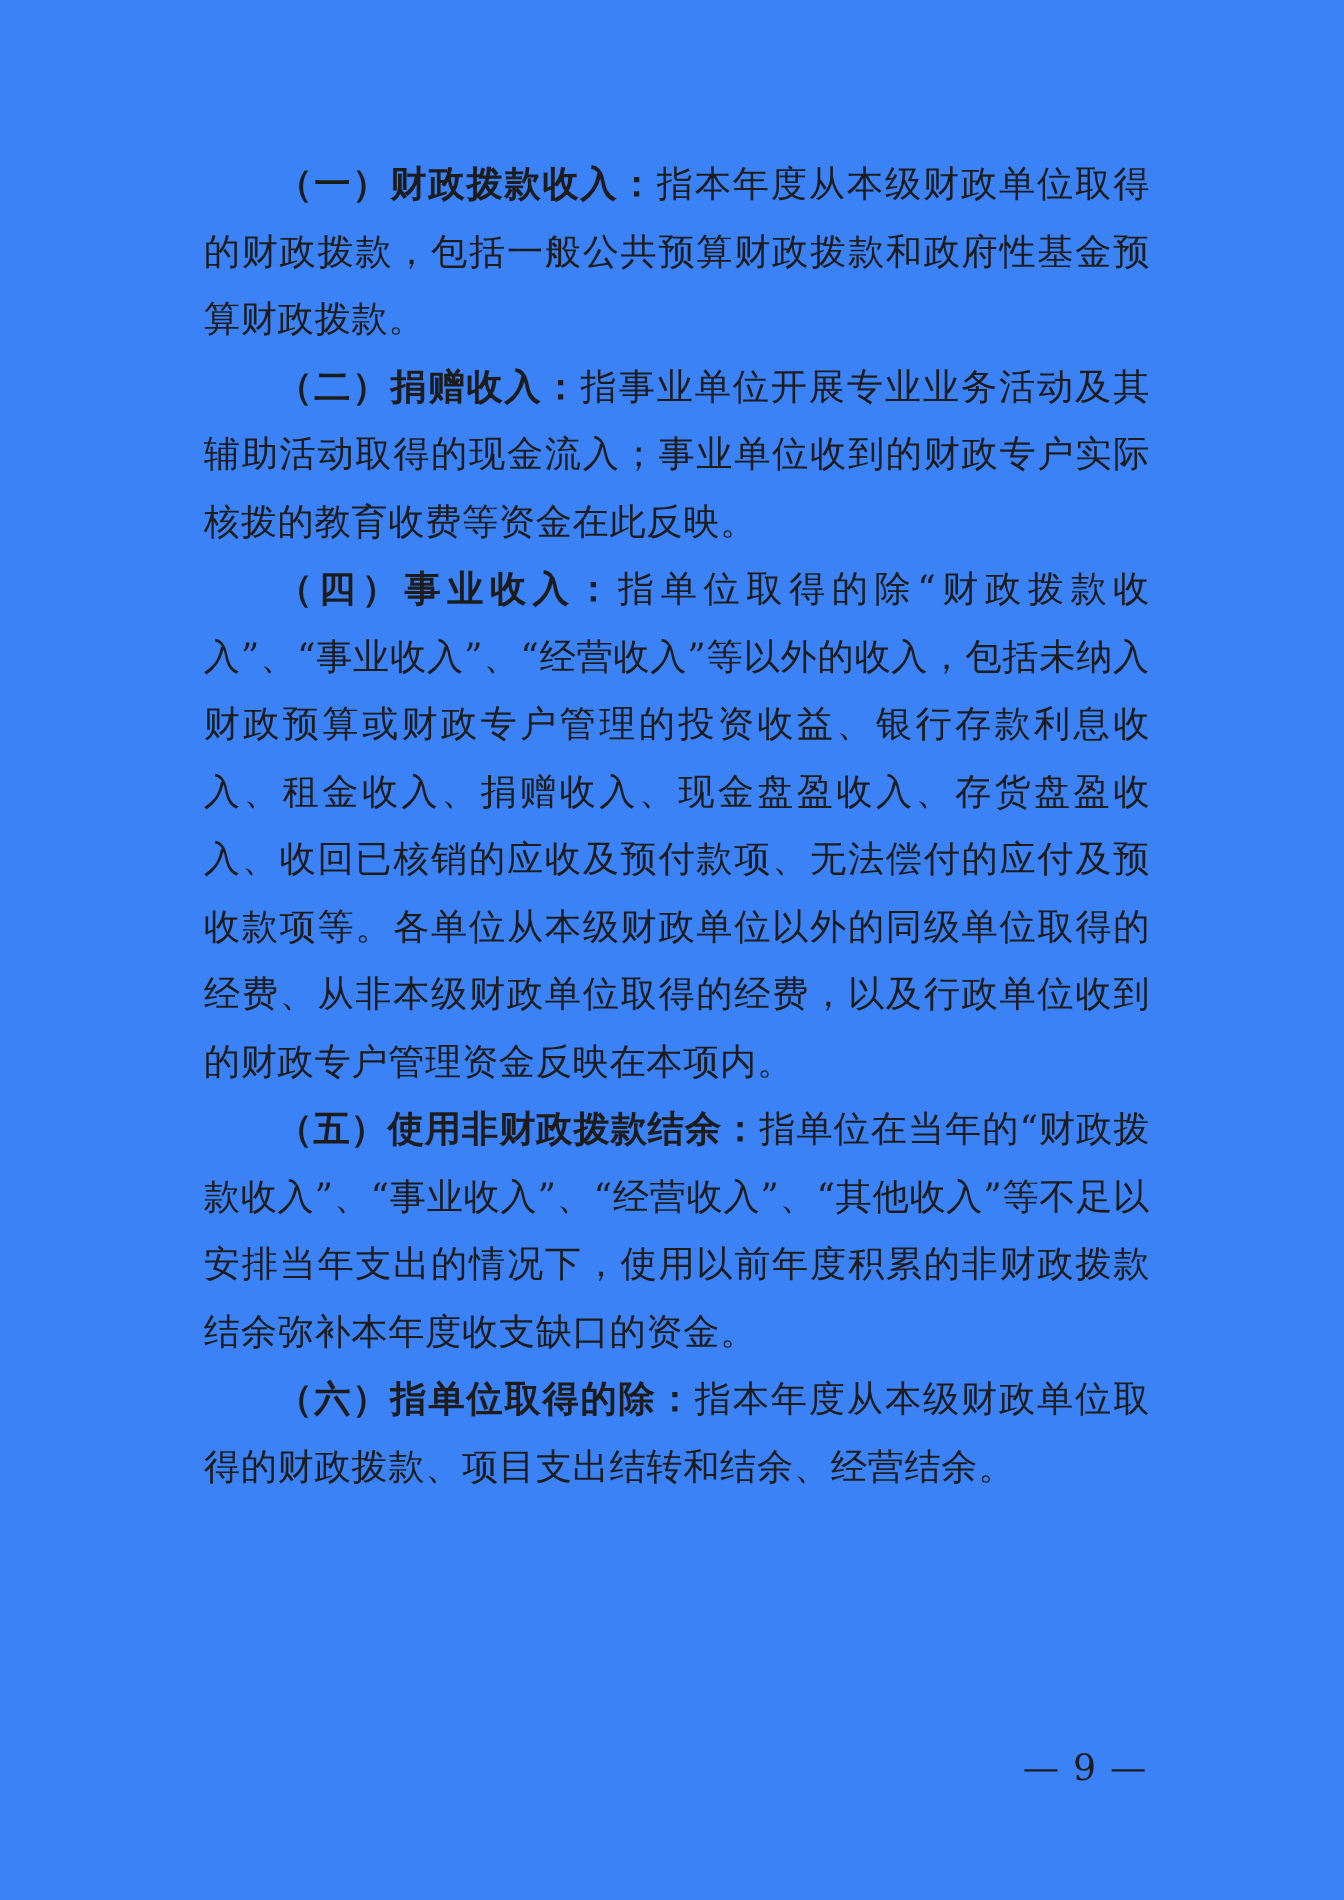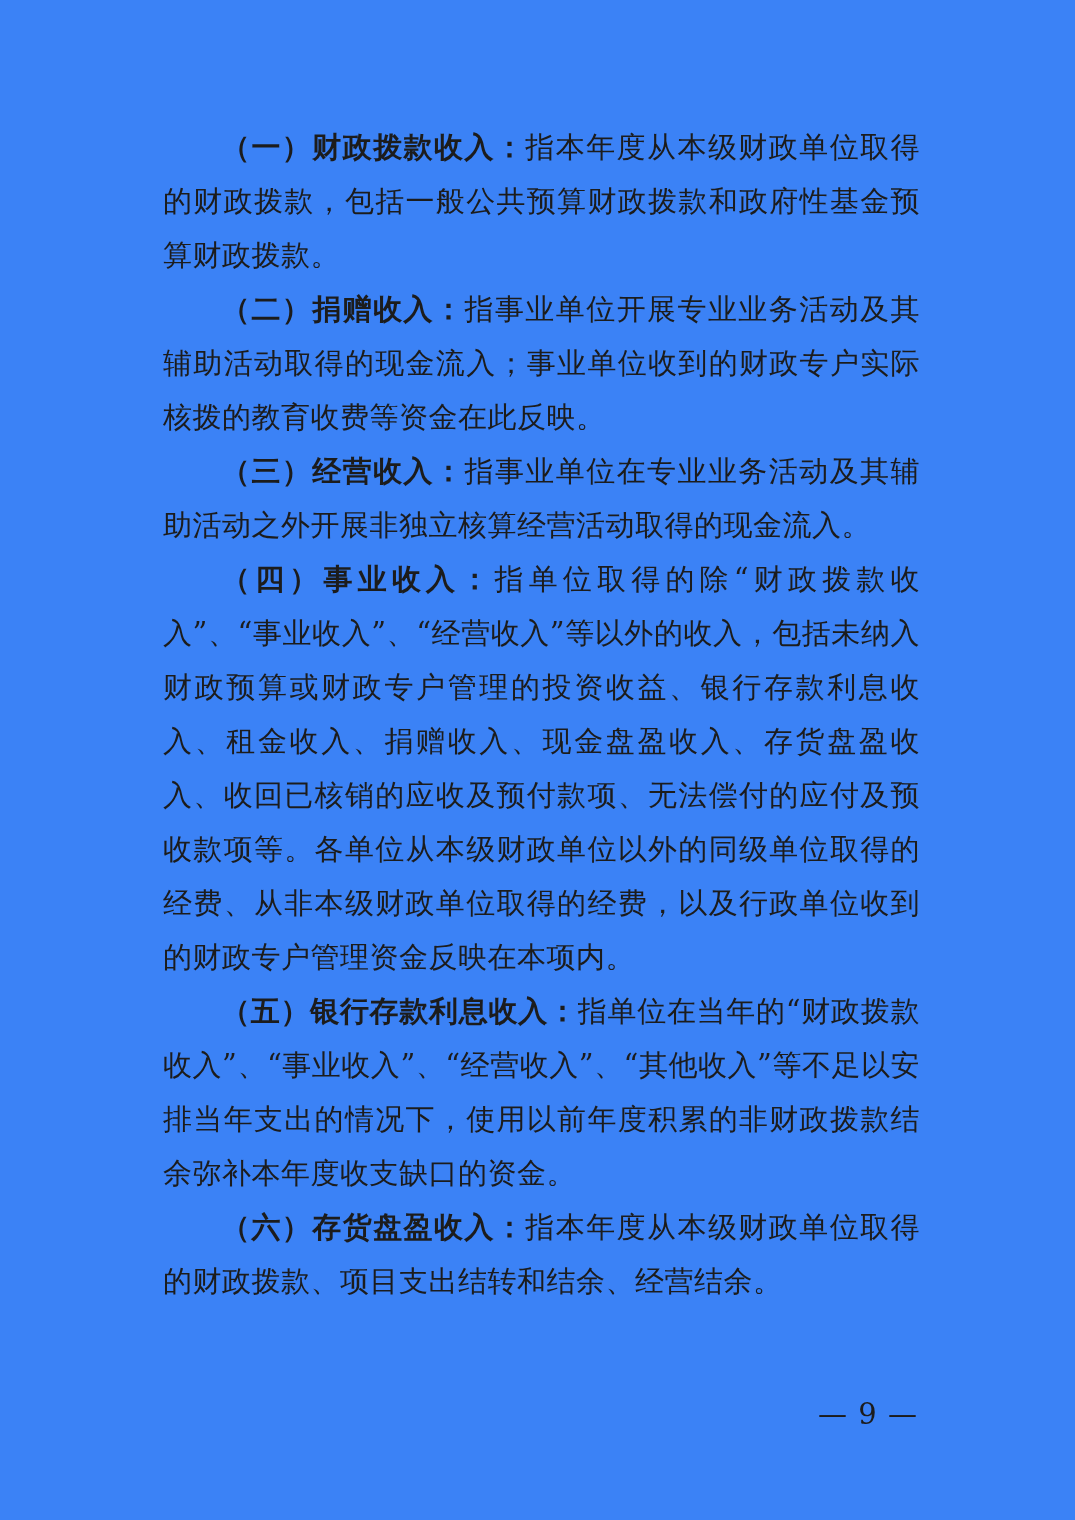--- a/index.html
+++ b/index.html
@@ -46,19 +46,18 @@
     color: #1c1c1c;
   }
 </style>
 </head>
 <body>
 
 <div class="page">
   <div class="content">
     <p class="para"><span class="para-head">（一）财政拨款收入：</span><span class="para-body">指本年度从本级财政单位取得的财政拨款，包括一般公共预算财政拨款和政府性基金预算财政拨款。</span></p>
     <p class="para"><span class="para-head">（二）捐赠收入：</span><span class="para-body">指事业单位开展专业业务活动及其辅助活动取得的现金流入；事业单位收到的财政专户实际核拨的教育收费等资金在此反映。</span></p>
-    <p class="para"><span class="para-head">（三）经营收入：</span><span class="para-body">指事业单位在专业业务活动及其辅助活动之外开展非独立核算经营活动取得的现金流入。</span></p>
     <p class="para"><span class="para-head">（四）事业收入：</span><span class="para-body">指单位取得的除“财政拨款收入”、“事业收入”、“经营收入”等以外的收入，包括未纳入财政预算或财政专户管理的投资收益、银行存款利息收入、租金收入、捐赠收入、现金盘盈收入、存货盘盈收入、收回已核销的应收及预付款项、无法偿付的应付及预收款项等。各单位从本级财政单位以外的同级单位取得的经费、从非本级财政单位取得的经费，以及行政单位收到的财政专户管理资金反映在本项内。</span></p>
-    <p class="para"><span class="para-head">（五）银行存款利息收入：</span><span class="para-body">指单位在当年的“财政拨款收入”、“事业收入”、“经营收入”、“其他收入”等不足以安排当年支出的情况下，使用以前年度积累的非财政拨款结余弥补本年度收支缺口的资金。</span></p>
-    <p class="para"><span class="para-head">（六）存货盘盈收入：</span><span class="para-body">指本年度从本级财政单位取得的财政拨款、项目支出结转和结余、经营结余。</span></p>
+    <p class="para"><span class="para-head">（五）使用非财政拨款结余：</span><span class="para-body">指单位在当年的“财政拨款收入”、“事业收入”、“经营收入”、“其他收入”等不足以安排当年支出的情况下，使用以前年度积累的非财政拨款结余弥补本年度收支缺口的资金。</span></p>
+    <p class="para"><span class="para-head">（六）指单位取得的除：</span><span class="para-body">指本年度从本级财政单位取得的财政拨款、项目支出结转和结余、经营结余。</span></p>
   </div>
   <div class="page-number">— 9 —</div>
 </div>
 
 </body></html>

